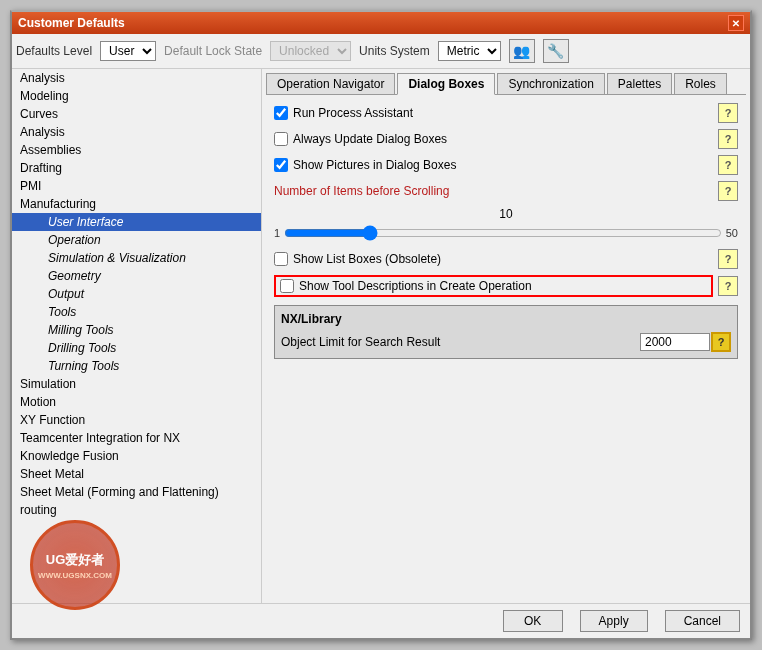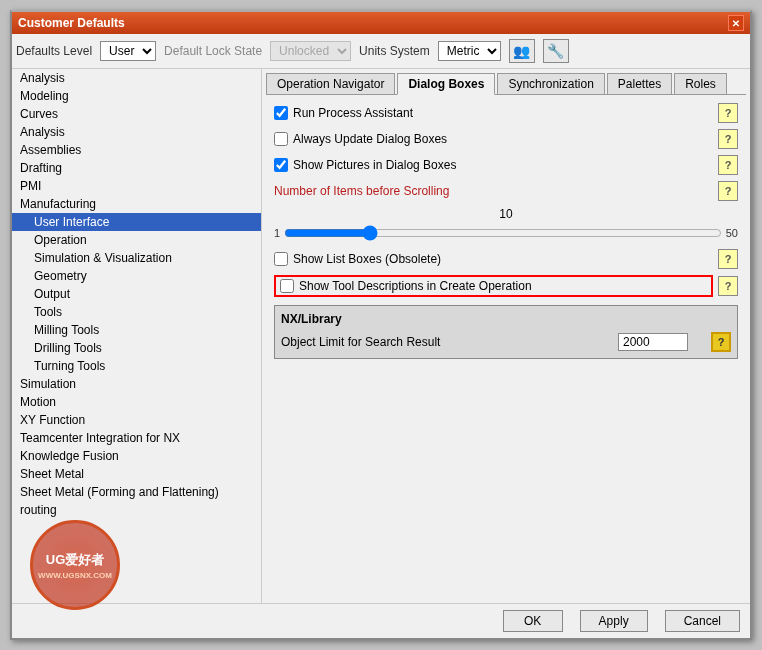--- a/index.html
+++ b/index.html
@@ -107,21 +107,22 @@
       cursor: pointer;
       white-space: nowrap;
       font-size: 12px;
       color: #000;
     }
     .sidebar-item.selected {
       background: #3060c0;
       color: white;
     }
     .sidebar-item.indent1 {
-      padding-left: 22px;
+      padding-left: 36px;
+      font-style: italic;
     }
     .right-panel {
       flex: 1;
       display: flex;
       flex-direction: column;
       overflow: hidden;
       padding: 4px;
     }
     .tab-bar {
       display: flex;
@@ -237,21 +238,21 @@
       margin-top: 8px;
     }
     .nx-library-title {
       font-weight: bold;
       font-size: 12px;
       margin-bottom: 6px;
     }
     .nx-library-row {
       display: flex;
       align-items: center;
-      gap: 23px;
+      gap: 1px;
     }
     .nx-library-label {
       font-size: 12px;
       flex: 1;
     }
     .nx-library-input {
       width: 70px;
       border: 1px solid #888;
       padding: 1px 4px;
       font-size: 12px;

